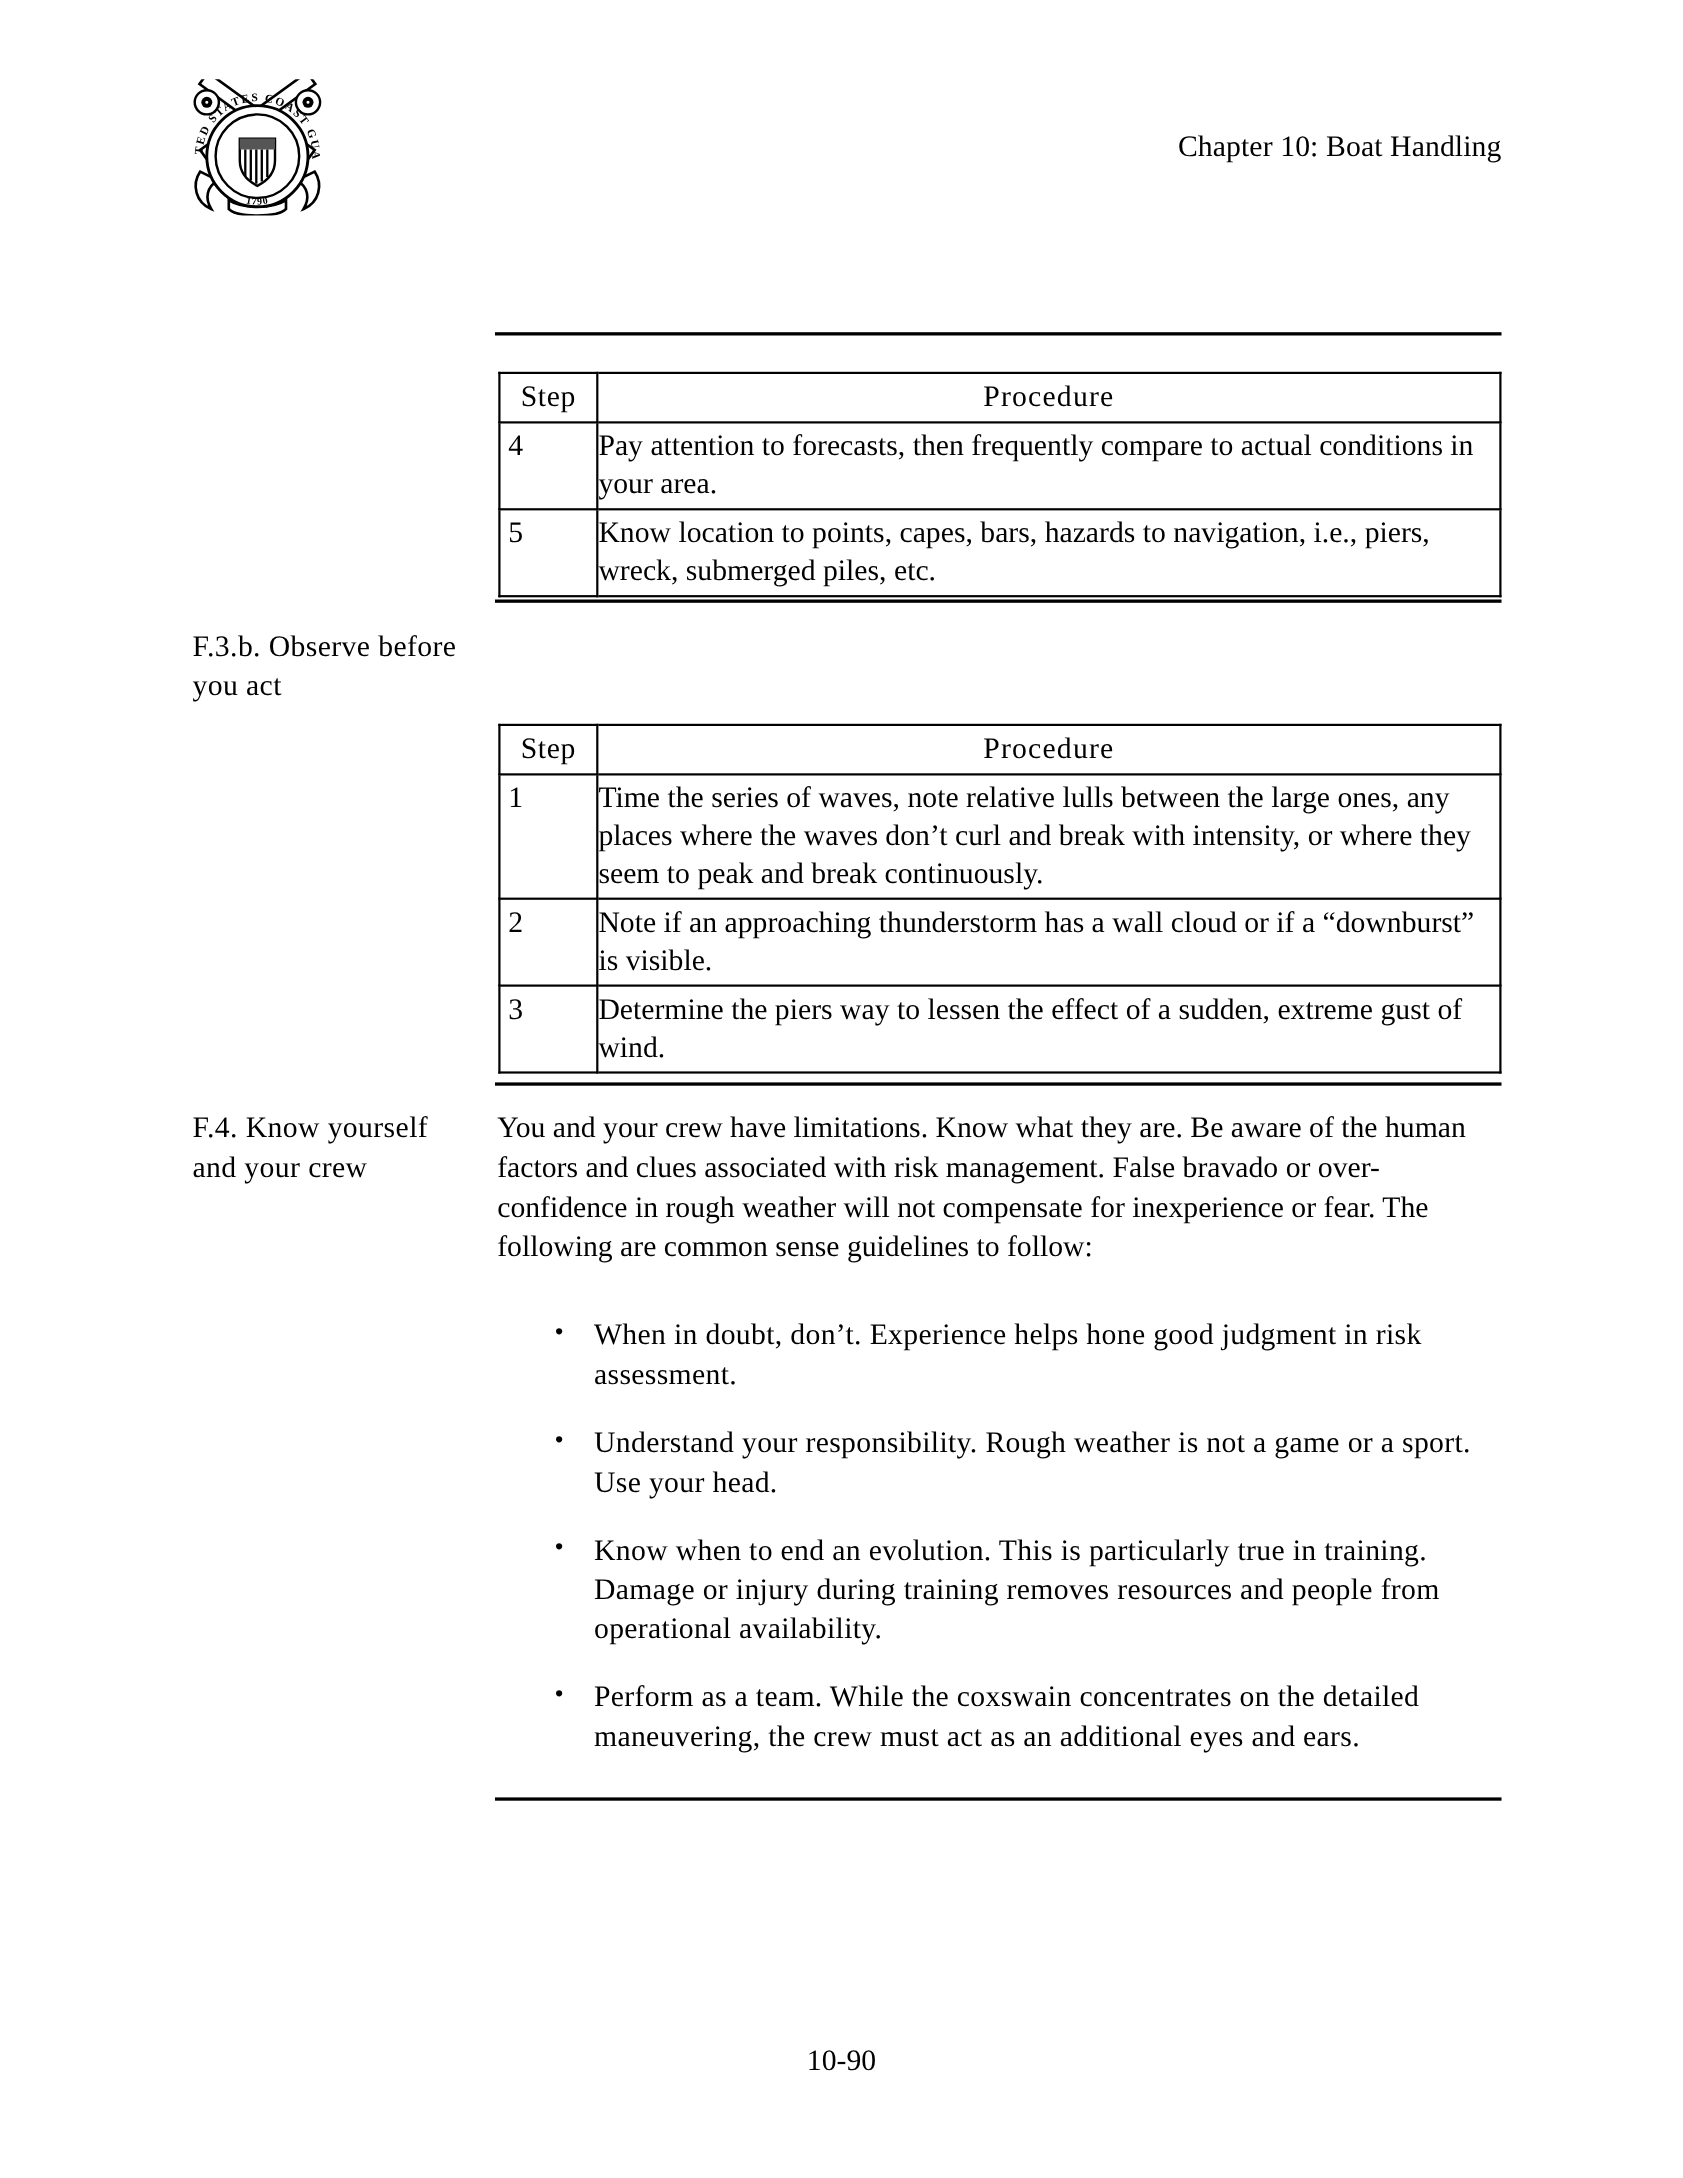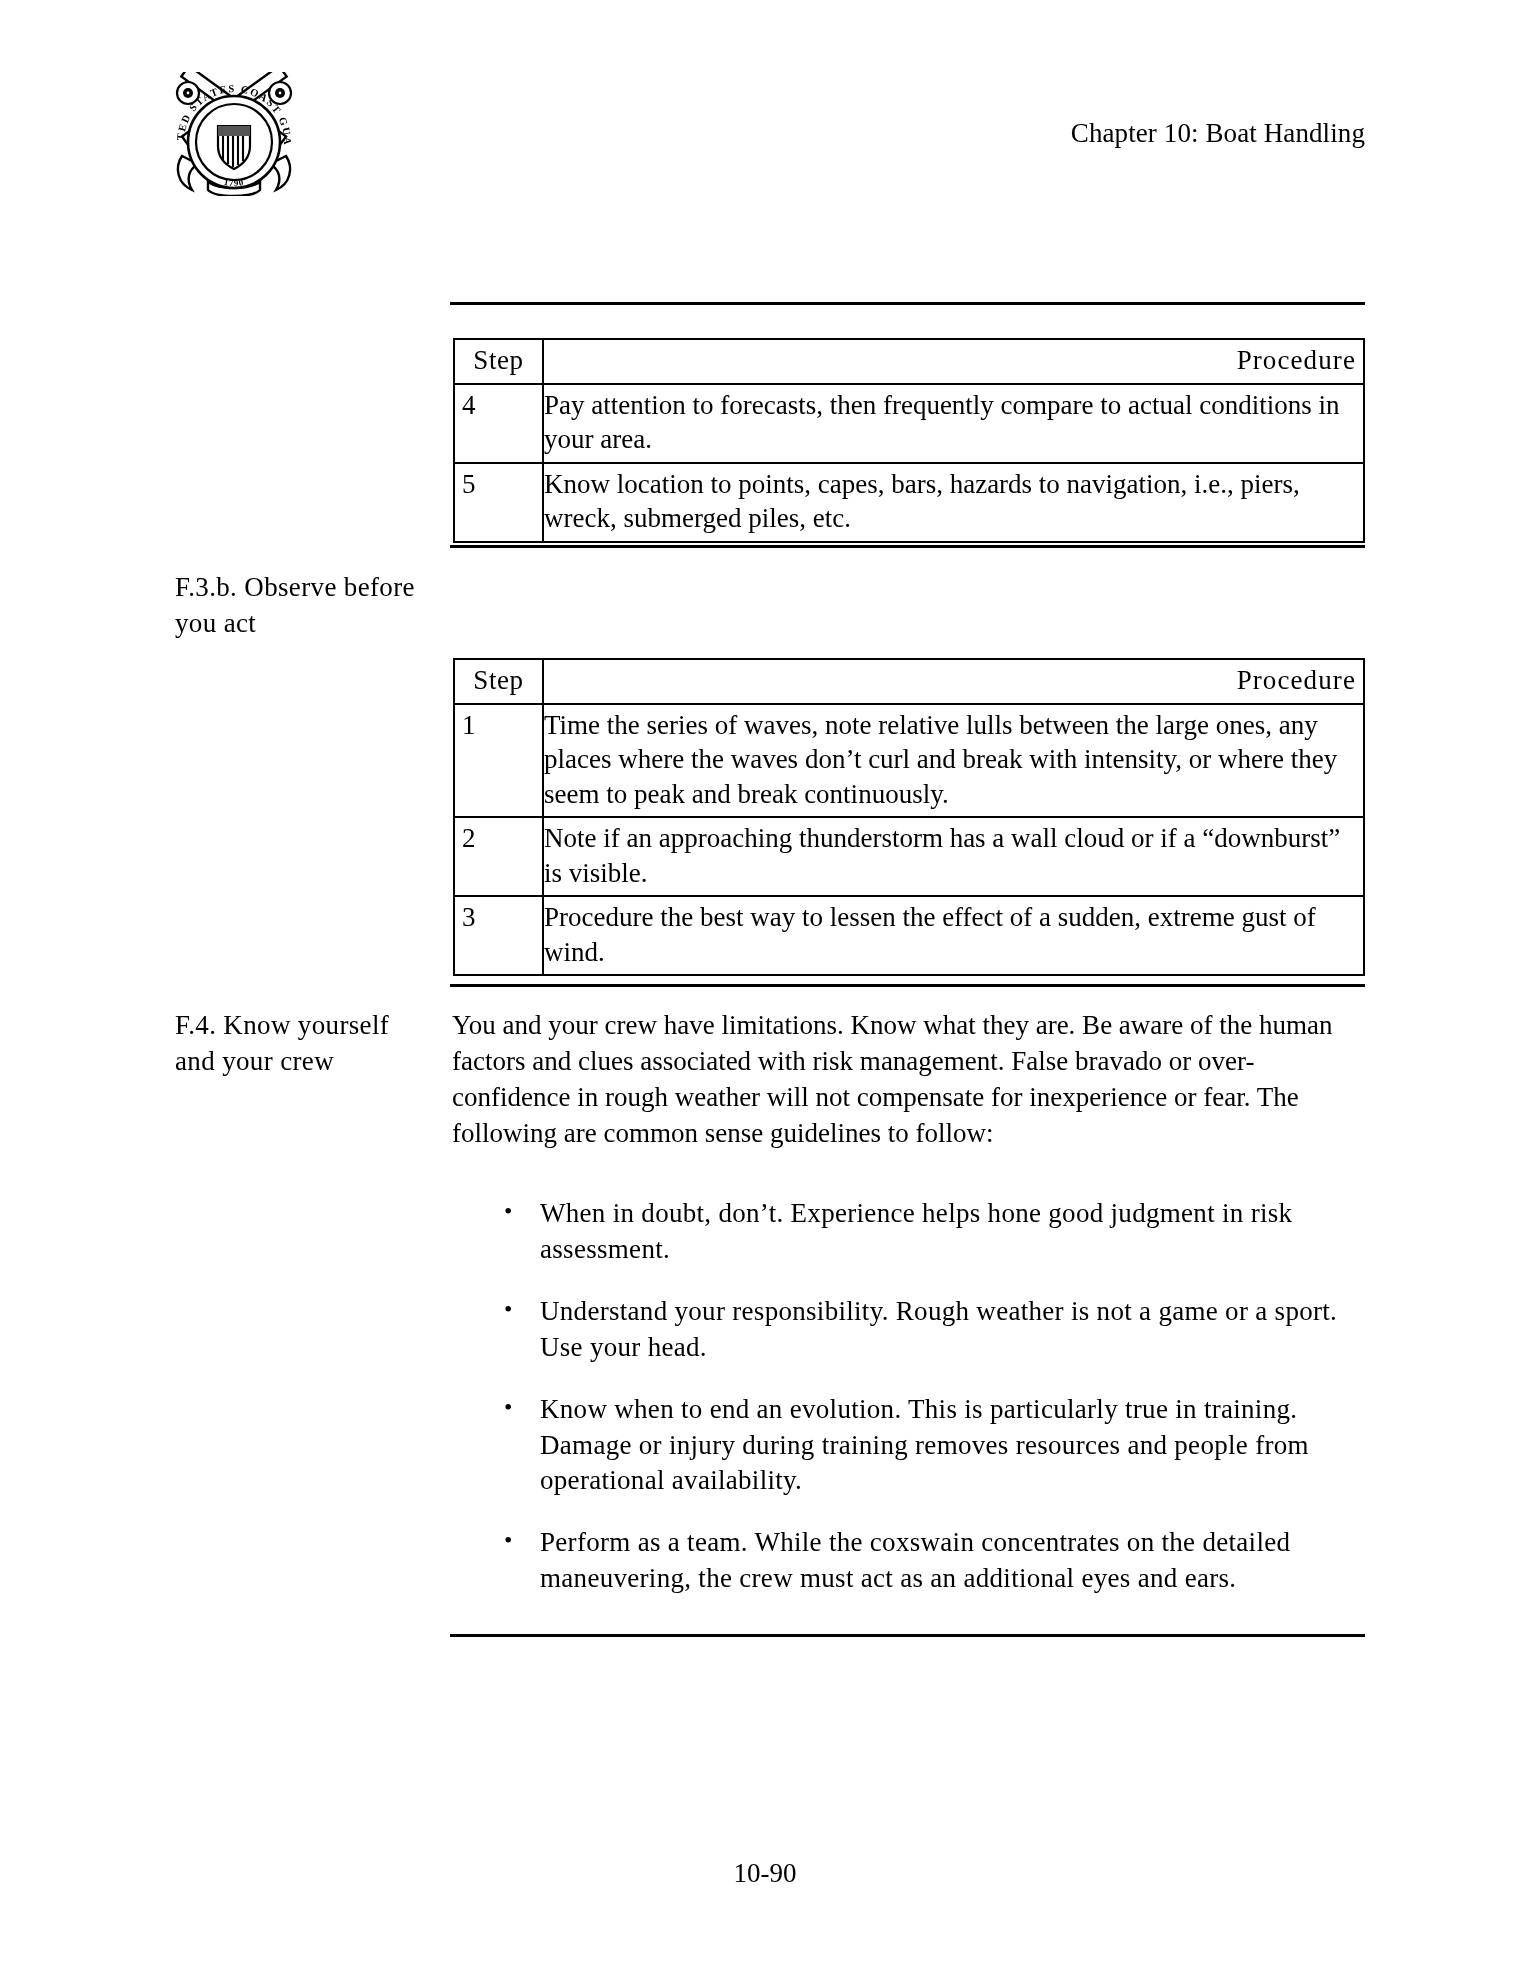--- a/index.html
+++ b/index.html
@@ -60,21 +60,21 @@
     border: 2px solid #000000;
     padding: 3px 7px 5px 7px;
     vertical-align: top;
     font-weight: normal;
   }
   table.proc col.c-step { width: 89px; }
   table.proc th.step-head,
   table.proc td.step-num {
   }
   table.proc th.proc-head {
-    text-align: right;
+    text-align: center;
     letter-spacing: 1.1px;
   }
   table.proc th.step-head { letter-spacing: 0.6px; }
   table.proc td.proc-cell { padding-left: 0; }
 
   
   .side-label {
     position: absolute;
     left: 175px;
     width: 250px;
@@ -236,21 +236,21 @@
       <tr>
         <td class="step-num">1</td>
         <td class="proc-cell">Time the series of waves, note relative lulls between the large ones, any places where the waves don’t curl and break with intensity, or where they seem to peak and break continuously.</td>
       </tr>
       <tr>
         <td class="step-num">2</td>
         <td class="proc-cell">Note if an approaching thunderstorm has a wall cloud or if a “downburst” is visible.</td>
       </tr>
       <tr>
         <td class="step-num">3</td>
-        <td class="proc-cell">Procedure the best way to lessen the effect of a sudden, extreme gust of wind.</td>
+        <td class="proc-cell">Determine the piers way to lessen the effect of a sudden, extreme gust of wind.</td>
       </tr>
     </tbody>
   </table>
 
   <div class="rule" style="top:984px"></div>
 
   <div class="side-label" style="top:1008px">F.4.  Know yourself and your crew</div>
 
   <div class="body-text" style="top:1008px">
     <p>You and your crew have limitations. Know what they are. Be aware of the human factors and clues associated with risk management. False bravado or over-confidence in rough weather will not compensate for inexperience or fear.  The following are common sense guidelines to follow:</p>

